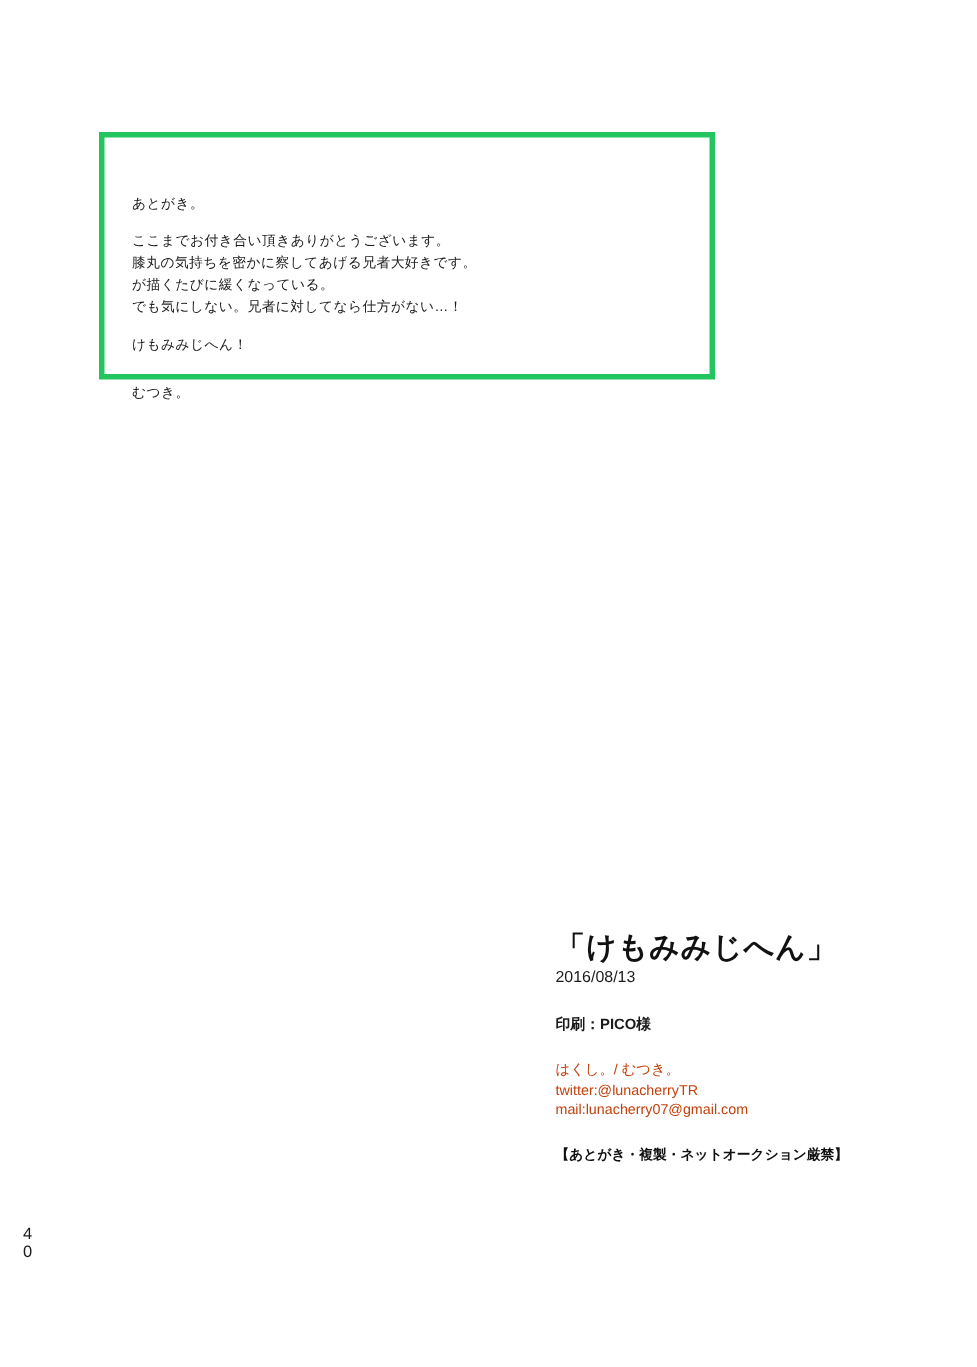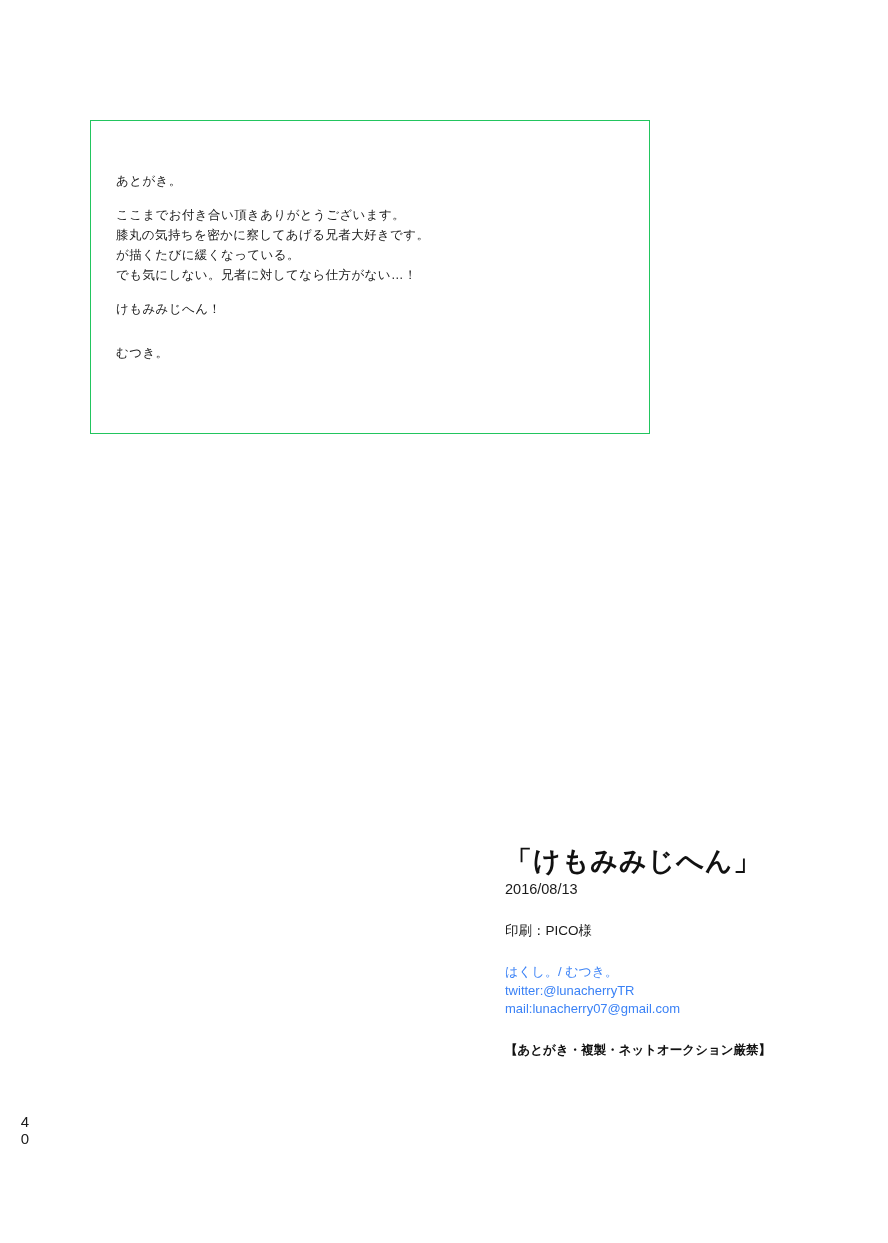--- a/index.html
+++ b/index.html
@@ -15,22 +15,22 @@
     color: #1a1a1a;
     overflow: hidden;
   }
 
   
   #afterword-box {
     position: absolute;
     left: 90px;
     top: 120px;
     width: 560px;
-    height: 314px;
-    border: 1px solid #22c55e;
+    height: 225px;
+    border: 5px solid #22c55e;
     box-sizing: border-box;
   }
   #afterword-body {
     position: absolute;
     left: 25px;
     top: 50px;
     width: 510px;
   }
   .aw-line {
     font-size: 12.5px;
@@ -67,28 +67,29 @@
     margin-top: 2px;
     color: #1a1a1a;
     white-space: pre;
   }
   #colophon-print {
     font-size: 13.5px;
     line-height: 20px;
     margin-top: 22px;
     color: #1a1a1a;
     white-space: pre;
+    font-weight: bold;
   }
   #colophon-contact {
     margin-top: 22px;
   }
   .cp-line {
     font-size: 13px;
     line-height: 18.5px;
-    color: #3b82f6;
+    color: #c2410c;
     white-space: pre;
   }
   #colophon-notice {
     font-size: 12.5px;
     font-weight: bold;
     line-height: 18px;
     margin-top: 22px;
     color: #111;
     white-space: pre;
   }

